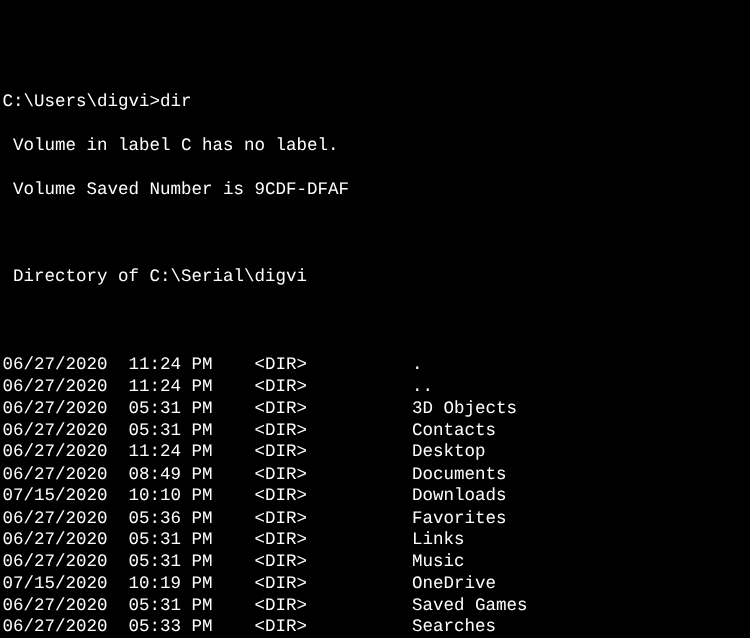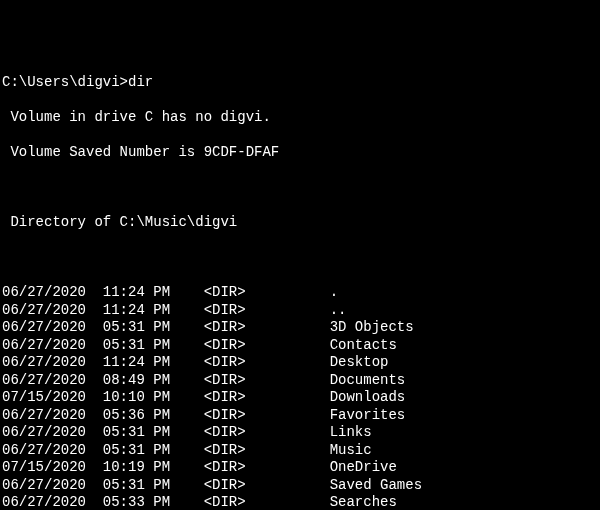--- a/index.html
+++ b/index.html
@@ -25,24 +25,24 @@
     @keyframes blink {
       50% { opacity: 0; }
     }
   </style>
 </head>
 <body>
 
 
 
 <span class="prompt-line"><span>C:\Users\digvi&gt;</span><span>dir</span></span>
-<span class="prompt-line"> Volume in drive C has no digvi.</span>
+<span class="prompt-line"> Volume in label C has no label.</span>
 <span class="prompt-line"> Volume Saved Number is 9CDF-DFAF</span>
 <span class="prompt-line"> </span>
-<span class="prompt-line"> Directory of C:\Music\digvi</span>
+<span class="prompt-line"> Directory of C:\Serial\digvi</span>
 <span class="prompt-line"> </span>
 <div id="dir-listing"><span class="prompt-line">06/27/2020  11:24 PM    &lt;DIR&gt;          .</span><span class="prompt-line">06/27/2020  11:24 PM    &lt;DIR&gt;          ..</span><span class="prompt-line">06/27/2020  05:31 PM    &lt;DIR&gt;          3D Objects</span><span class="prompt-line">06/27/2020  05:31 PM    &lt;DIR&gt;          Contacts</span><span class="prompt-line">06/27/2020  11:24 PM    &lt;DIR&gt;          Desktop</span><span class="prompt-line">06/27/2020  08:49 PM    &lt;DIR&gt;          Documents</span><span class="prompt-line">07/15/2020  10:10 PM    &lt;DIR&gt;          Downloads</span><span class="prompt-line">06/27/2020  05:36 PM    &lt;DIR&gt;          Favorites</span><span class="prompt-line">06/27/2020  05:31 PM    &lt;DIR&gt;          Links</span><span class="prompt-line">06/27/2020  05:31 PM    &lt;DIR&gt;          Music</span><span class="prompt-line">07/15/2020  10:19 PM    &lt;DIR&gt;          OneDrive</span><span class="prompt-line">06/27/2020  05:31 PM    &lt;DIR&gt;          Saved Games</span><span class="prompt-line">06/27/2020  05:33 PM    &lt;DIR&gt;          Searches</span></div>
 
 
 
 
 
 
 
 

